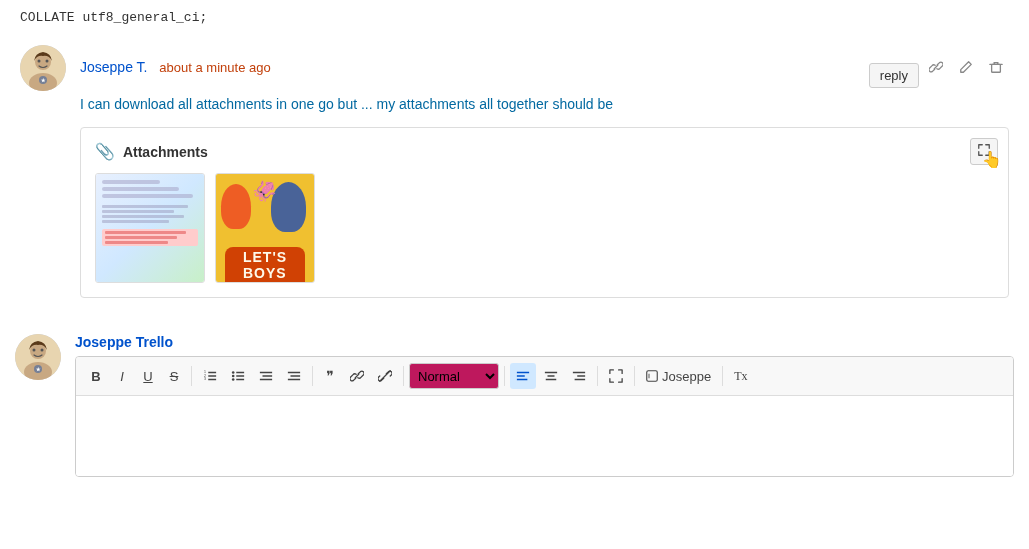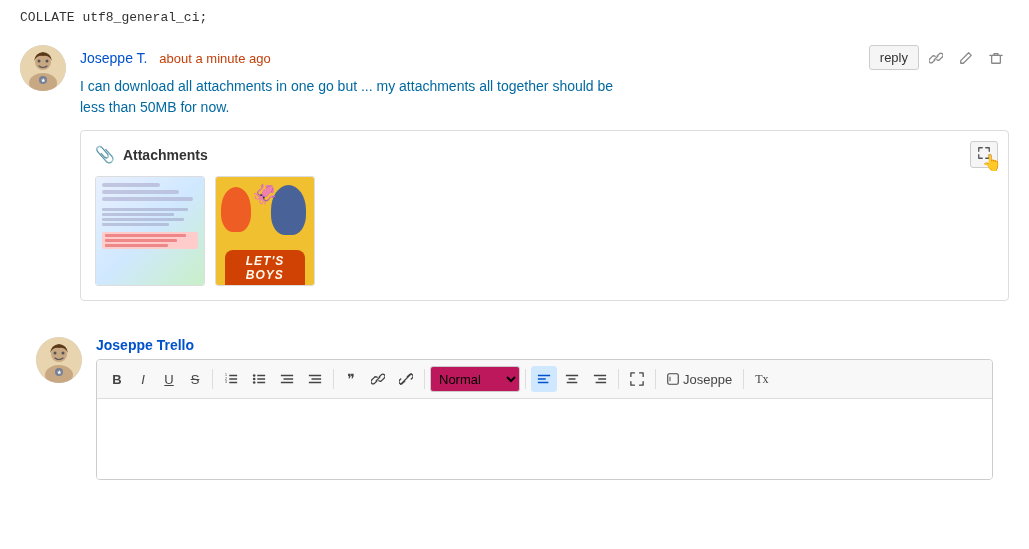--- a/index.html
+++ b/index.html
@@ -79,20 +79,21 @@
     }
 
     .btn-reply {
       border: 1px solid #ccc;
       background: #f5f5f5;
       color: #333;
       padding: 4px 10px;
       border-radius: 3px;
       cursor: pointer;
       font-size: 13px;
+      margin-top: 18px;
     }
 
     .icon-btn {
       border: none;
       background: none;
       cursor: pointer;
       padding: 4px 6px;
       color: #888;
       font-size: 14px;
       border-radius: 3px;
@@ -224,21 +225,21 @@
       left: 5px;
       width: 30px;
       height: 45px;
       background: #ee4422;
       border-radius: 50% 50% 40% 40%;
       opacity: 0.8;
     }
 
     
     .editor-section {
-      padding: 0 36px;
+      padding: 0 15px;
     }
 
     .editor-author {
       color: #0052cc;
       font-size: 14px;
       font-weight: bold;
       margin-bottom: 6px;
     }
 
     .editor-box {
@@ -359,21 +360,20 @@
               <line x1="6" y1="5" x2="6" y2="3" stroke="#888" stroke-width="1.5" stroke-linecap="round"></line>
               <line x1="10" y1="5" x2="10" y2="3" stroke="#888" stroke-width="1.5" stroke-linecap="round"></line>
               <line x1="6" y1="3" x2="10" y2="3" stroke="#888" stroke-width="1.5" stroke-linecap="round"></line>
             </svg>
           </button>
         </div>
       </div>
 
       <div class="comment-text">
         <span>I can download all attachments in one go but ... my attachments all together should be</span><br>
-        <span>less than 50MB for now.</span>
       </div>
 
       <div class="attachments-box">
         <div class="attachments-title">
           <span class="attach-icon">📎</span>
           <span>Attachments</span>
         </div>
         <button class="expand-btn" title="Expand">
           <svg width="14" height="14" viewBox="0 0 16 16">
             <path d="M2 6V2h4M10 2h4v4M14 10v4h-4M6 14H2v-4" stroke="#555" stroke-width="1.5" fill="none" stroke-linecap="round" stroke-linejoin="round"></path>
@@ -401,21 +401,21 @@
                 <div class="thumb-highlight-line" style="width:70%;margin-top:2px"></div>
               </div>
             </div>
           </div>
 
           <div class="attachment-thumb" style="width:100px;height:110px;">
             <div class="thumb-colorful">
               <div class="character-blob2"></div>
               <div style="position:absolute;top:8px;right:8px;width:35px;height:50px;background:#1144bb;border-radius:50% 50% 40% 40%;opacity:0.75;"></div>
               <div style="position:absolute;bottom:0;left:50%;transform:translateX(-50%);width:80px;height:35px;background:#cc3300;border-radius:8px 8px 0 0;opacity:0.9;display:flex;align-items:center;justify-content:center;">
-                <span style="color:#fff;font-size:12px;font-weight:900;font-style:italic;letter-spacing:1px;">LET'S<br>BOYS</span>
+                <span style="color:#fff;font-size:14px;font-weight:900;letter-spacing:1px;">LET'S<br>BOYS</span>
               </div>
               <div style="position:absolute;top:5px;left:50%;transform:translateX(-50%);font-size:20px;">🦑</div>
             </div>
           </div>
         </div>
       </div>
     </div>
   </div>
 </div>
 

